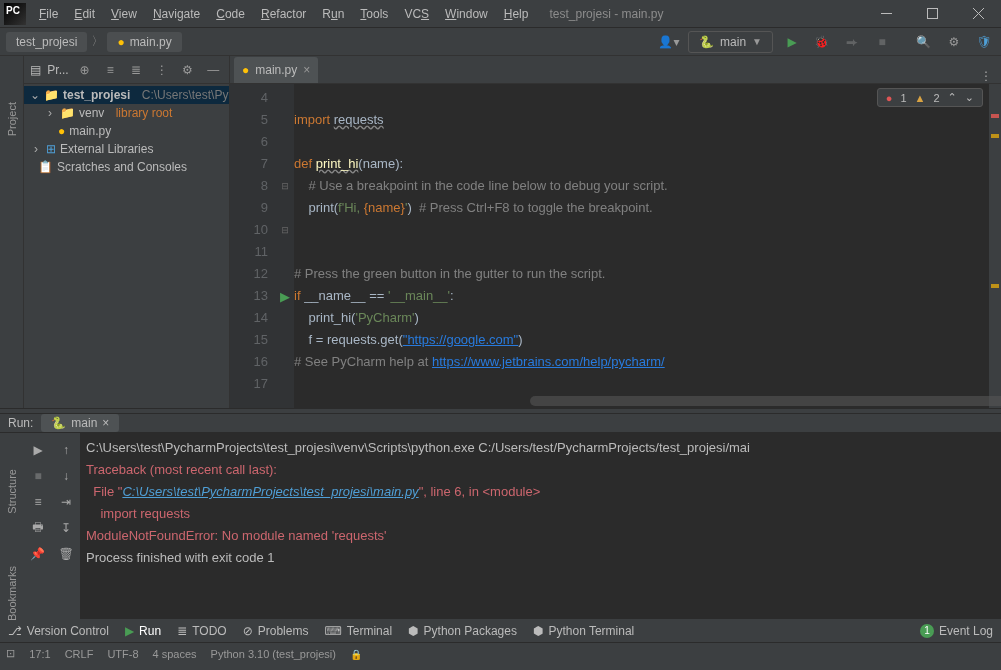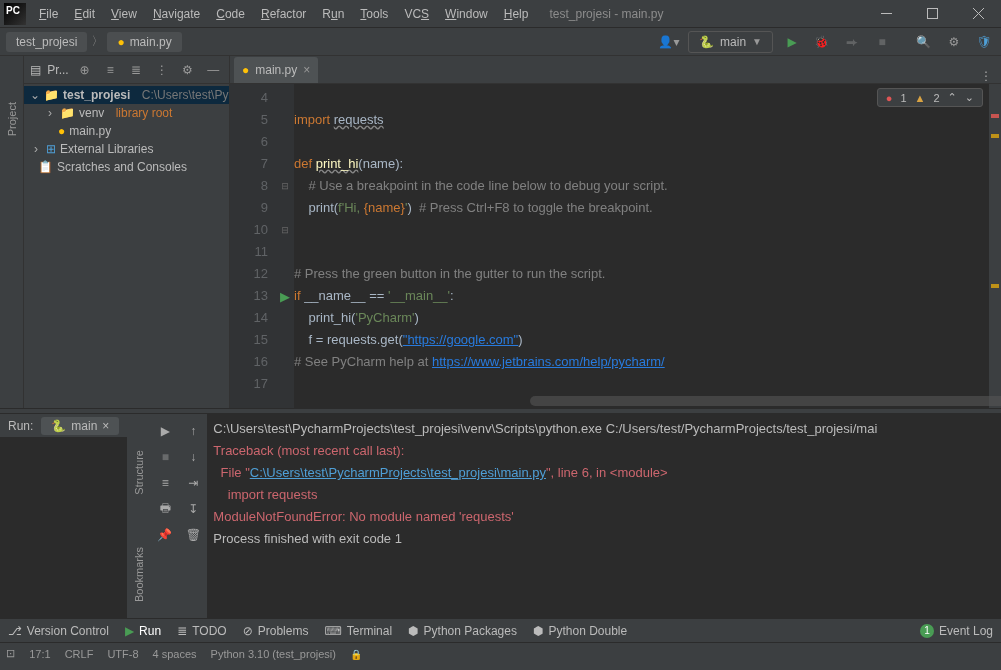--- a/index.html
+++ b/index.html
@@ -60,32 +60,32 @@
 .imp-u { text-decoration:underline wavy #888; }
 .err-box { position:absolute; top:4px; right:18px; display:flex; align-items:center; gap:8px; background:#3c3f41; border:1px solid #555; padding:2px 8px; border-radius:3px; font-size:11px; }
 .err-red { color:#e05555; }
 .err-yel { color:#d9a343; }
 .right-stripe { width:12px; background:#3c3f41; position:relative; }
 .stripe-mark { position:absolute; width:8px; height:4px; left:2px; }
 .stripe-mark.red { background:#c75450; }
 .stripe-mark.yel { background:#be9117; }
 .h-scrollbar { position:absolute; bottom:2px; left:300px; width:640px; height:10px; background:#555; border-radius:5px; opacity:0.6; }
 .splitter { height:6px; background:#3c3f41; border-top:1px solid #2b2b2b; border-bottom:1px solid #2b2b2b; }
-.run-panel { height:204px; display:flex; flex-direction:row; background:#2b2b2b; }
+.run-panel { height:204px; display:flex; flex-direction:column; background:#2b2b2b; }
 .run-header { height:24px; background:#3c3f41; display:flex; align-items:center; padding:0 8px; gap:8px; border-bottom:1px solid #2b2b2b; }
 .run-tab { background:#4e5254; padding:2px 10px; border-radius:3px; display:flex; align-items:center; gap:5px; }
 .run-body { flex:1; display:flex; }
 .run-left-strip { width:24px; background:#3c3f41; display:flex; flex-direction:column; align-items:center; padding-top:30px; gap:40px; }
 .run-toolbar { width:56px; background:#3c3f41; display:flex; flex-direction:column; padding-top:4px; }
 .rt-row { display:flex; }
 .rt-btn { width:28px; height:26px; display:flex; align-items:center; justify-content:center; color:#aaa; }
 .console { flex:1; font-family:"Consolas",monospace; font-size:13px; padding:4px 6px; color:#bbb; overflow:hidden; }
 .console-line { line-height:22px; white-space:pre; }
 .c-red { color:#cc666e; }
-.c-link { color:#4f9fd6; text-decoration:underline; }
+.c-link { color:#4f9fd6; text-decoration:underline;font-style:italic; }
 .bottom-bar { height:24px; background:#3c3f41; border-top:1px solid #2b2b2b; display:flex; align-items:center; padding:0 8px; gap:16px; font-size:12px; }
 .bottom-item { display:flex; align-items:center; gap:5px; color:#bbb; }
 .bottom-item.active { color:#fff; }
 .bottom-spacer { flex:1; }
 .badge-green { background:#499c54; color:#fff; border-radius:8px; width:14px; height:14px; display:inline-flex; align-items:center; justify-content:center; font-size:10px; }
 .status-bar { height:22px; background:#3c3f41; border-top:1px solid #2b2b2b; display:flex; align-items:center; padding:0 6px; gap:14px; font-size:11px; color:#999; }
 .lock-icon::before { content:"🔒"; font-size:10px; }
 svg { display:block; }
 </style>
 </head>
@@ -341,21 +341,21 @@
   <div class="bottom-item">
       <span>⌨</span>
       <span>Terminal</span>
     </div>
   <div class="bottom-item">
       <span>⬢</span>
       <span>Python Packages</span>
     </div>
   <div class="bottom-item">
       <span>⬢</span>
-      <span>Python Double</span>
+      <span>Python Terminal</span>
     </div>
   <div class="bottom-spacer"></div>
   <div class="bottom-item">
       <span class="badge-green">1</span>
       <span>Event Log</span>
     </div>
 </div>
 
 <div class="status-bar">
   <span>⊡</span>

